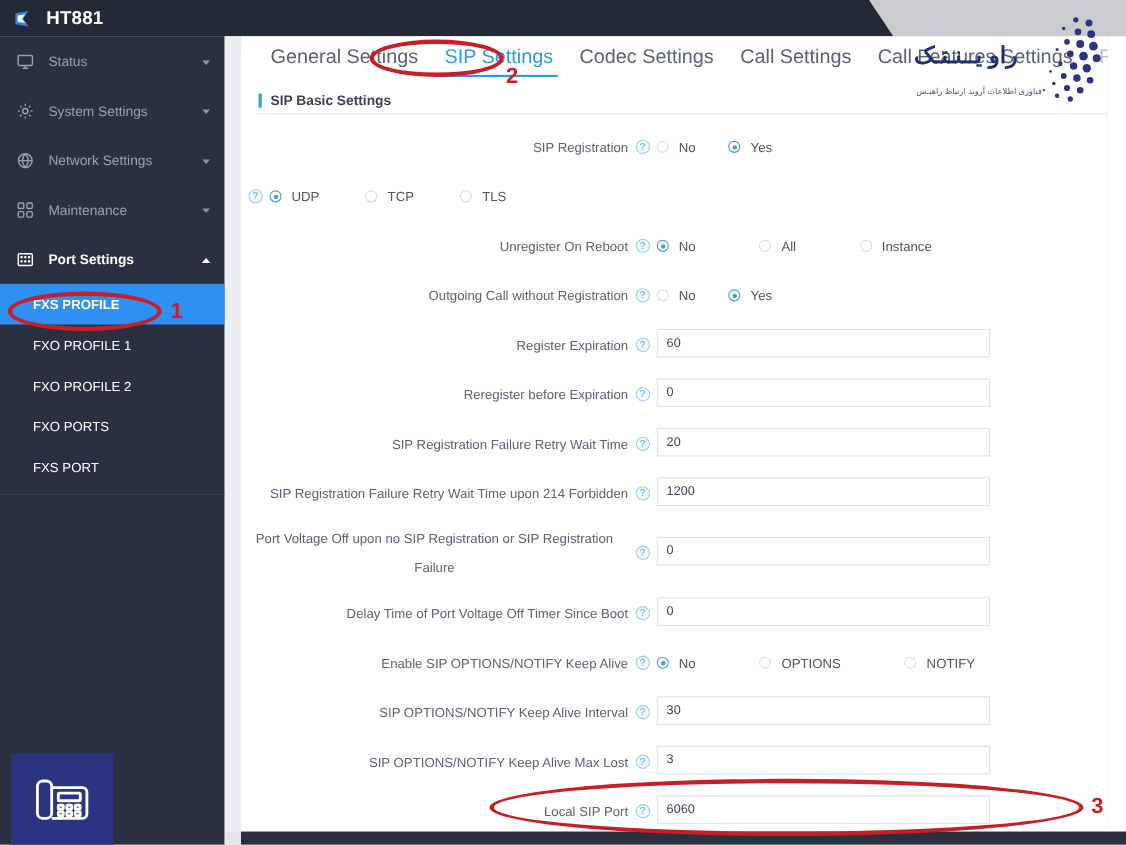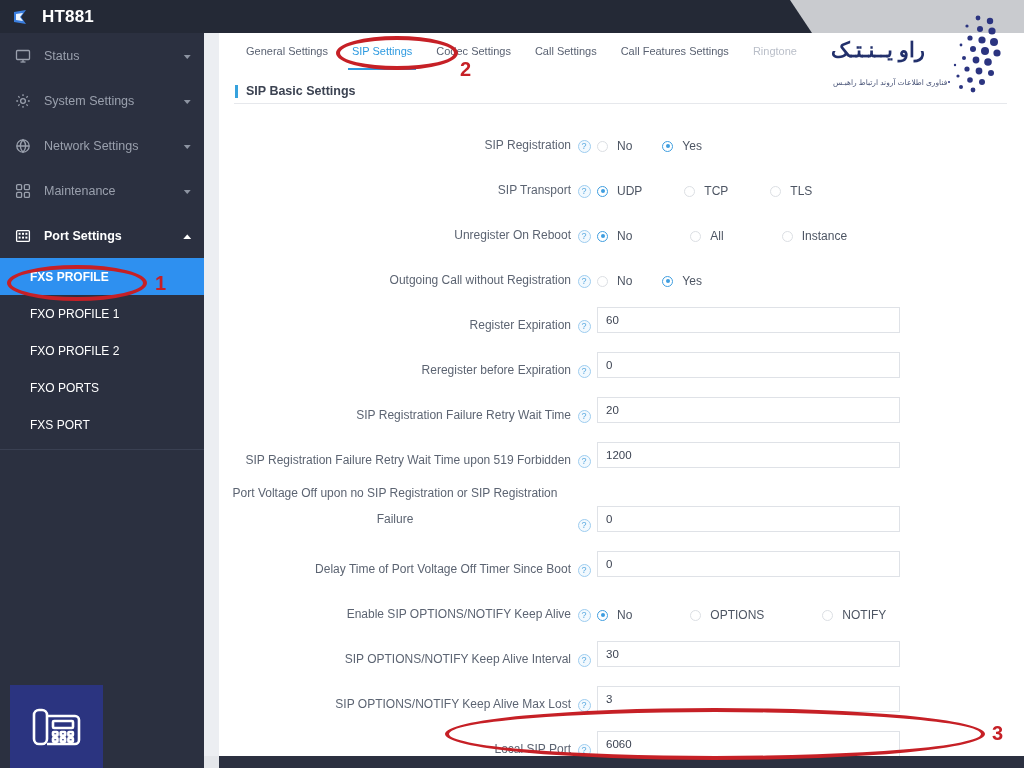--- a/index.html
+++ b/index.html
@@ -149,21 +149,21 @@
   
   .tabs {
     position: relative;
     height: 37px;
     display: flex; align-items: center;
     padding-left: 15px;
     z-index: 3;
   }
   .tab {
     position: relative;
-    font-size: 11px;
+    font-size: 18px;
     color: #5a6272;
     padding: 0 12px;
     height: 37px;
     line-height: 37px;
     cursor: pointer;
     white-space: nowrap;
     user-select: none;
   }
   .tab.active { color: #2e9ae0; }
   .tab.active::after {
@@ -195,21 +195,21 @@
     background: #37a2dd;
     margin-right: 8px;
   }
 
   
   .form {
     padding-top: 10px;
   }
   .row {
     display: flex;
-    align-items: flex-end;
+    align-items: center;
     margin-bottom: 0;
     min-height: 45px;
   }
   .row .label {
     width: 352px;
     flex: 0 0 352px;
     text-align: right;
     font-size: 12px;
     color: #5c6472;
     padding-top: 6px;
@@ -501,21 +501,20 @@
               </span>
             <span class="radio-opt sel">
                 <span class="radio-dot"></span>
                 <span class="radio-label">Yes</span>
               </span>
           </div>
         </div>
       </div>
 
       <div class="row w2">
-        <div class="label">SIP Transport</div>
         <div class="help">
             <span class="help-icon">?</span>
           </div>
         <div class="ctrl">
           <div class="radio-group">
             <span class="radio-opt sel">
                 <span class="radio-dot"></span>
                 <span class="radio-label">UDP</span>
               </span>
             <span class="radio-opt">
@@ -596,21 +595,21 @@
         <div class="label">SIP Registration Failure Retry Wait Time</div>
         <div class="help">
             <span class="help-icon">?</span>
           </div>
         <div class="ctrl">
           <input class="txtbox" type="text" value="20" style="">
         </div>
       </div>
 
       <div class="row">
-        <div class="label">SIP Registration Failure Retry Wait Time upon 519 Forbidden</div>
+        <div class="label">SIP Registration Failure Retry Wait Time upon 214 Forbidden</div>
         <div class="help">
             <span class="help-icon">?</span>
           </div>
         <div class="ctrl">
           <input class="txtbox" type="text" value="1200" style="">
         </div>
       </div>
 
       <div class="row" style="min-height:64px;">
         <div class="label" style="text-align:center; line-height:26px;">Port Voltage Off upon no SIP Registration or SIP Registration Failure</div>

